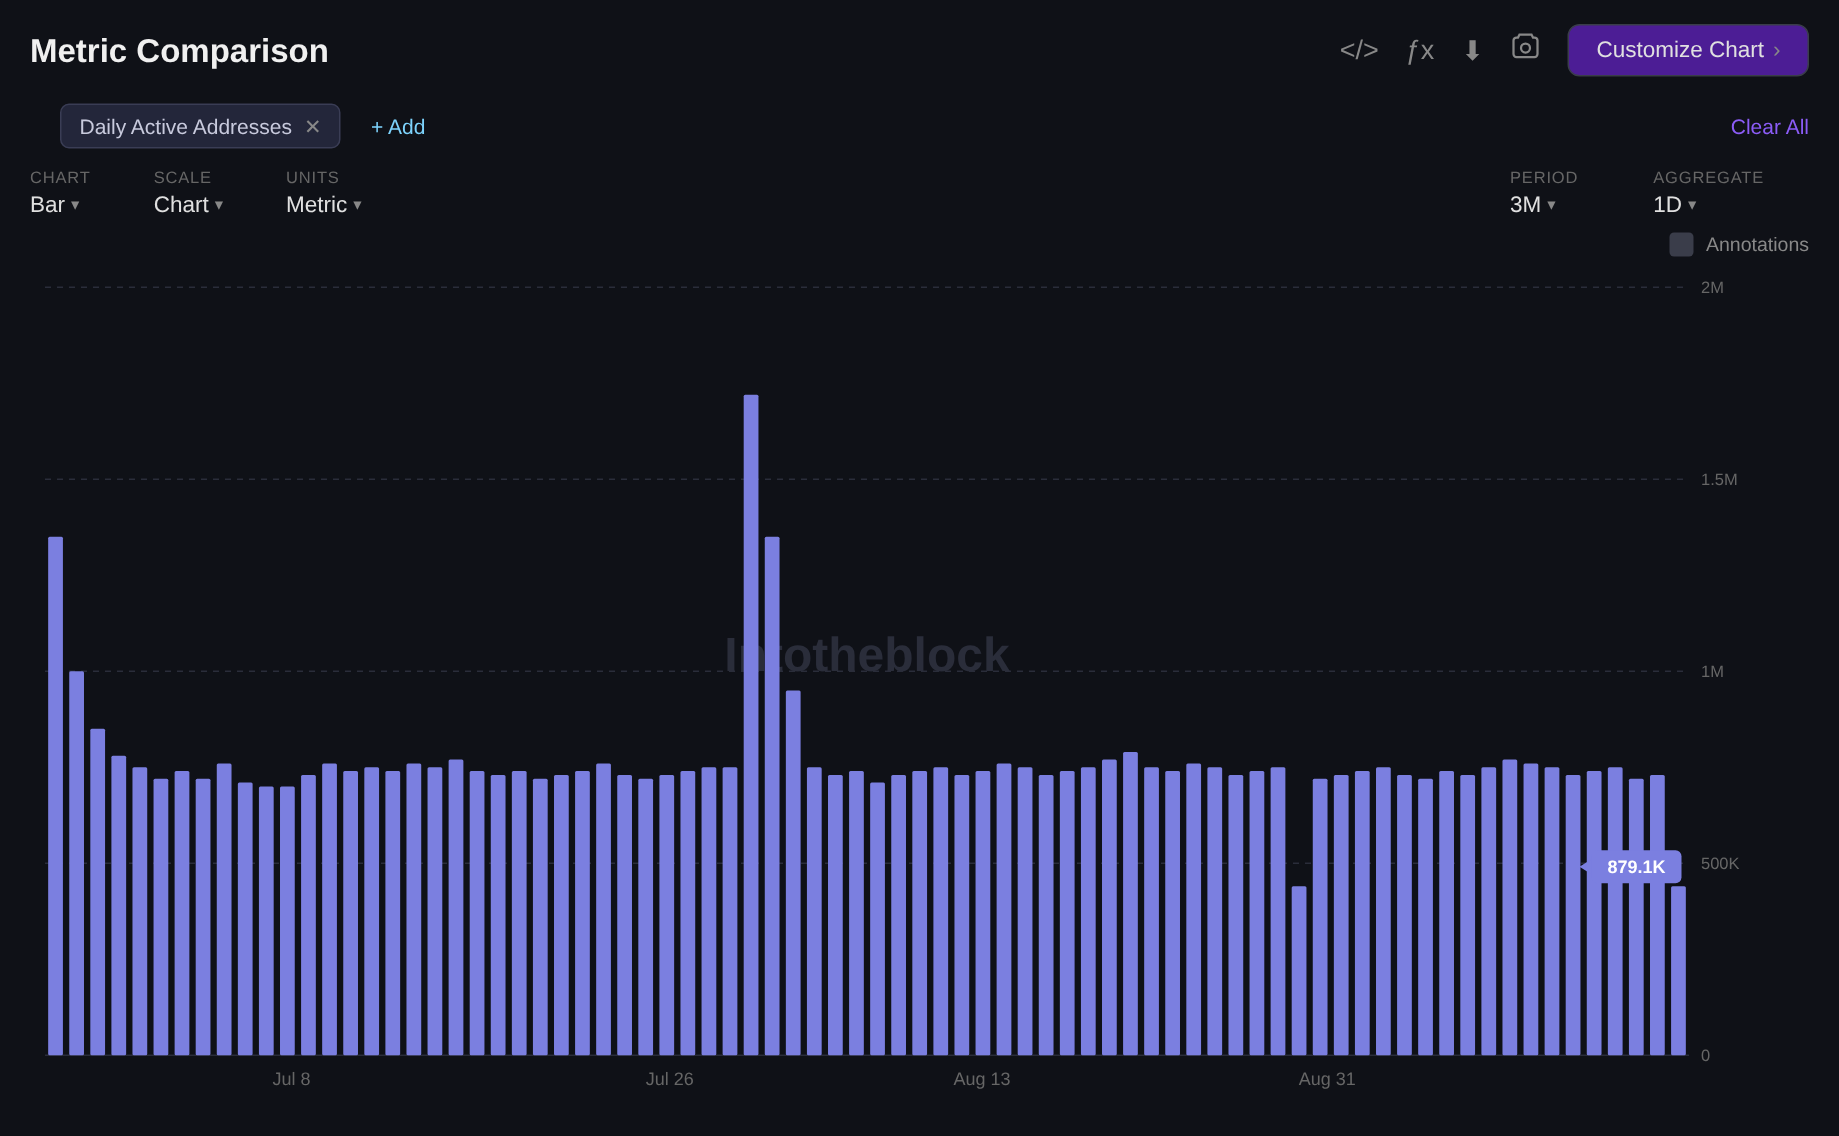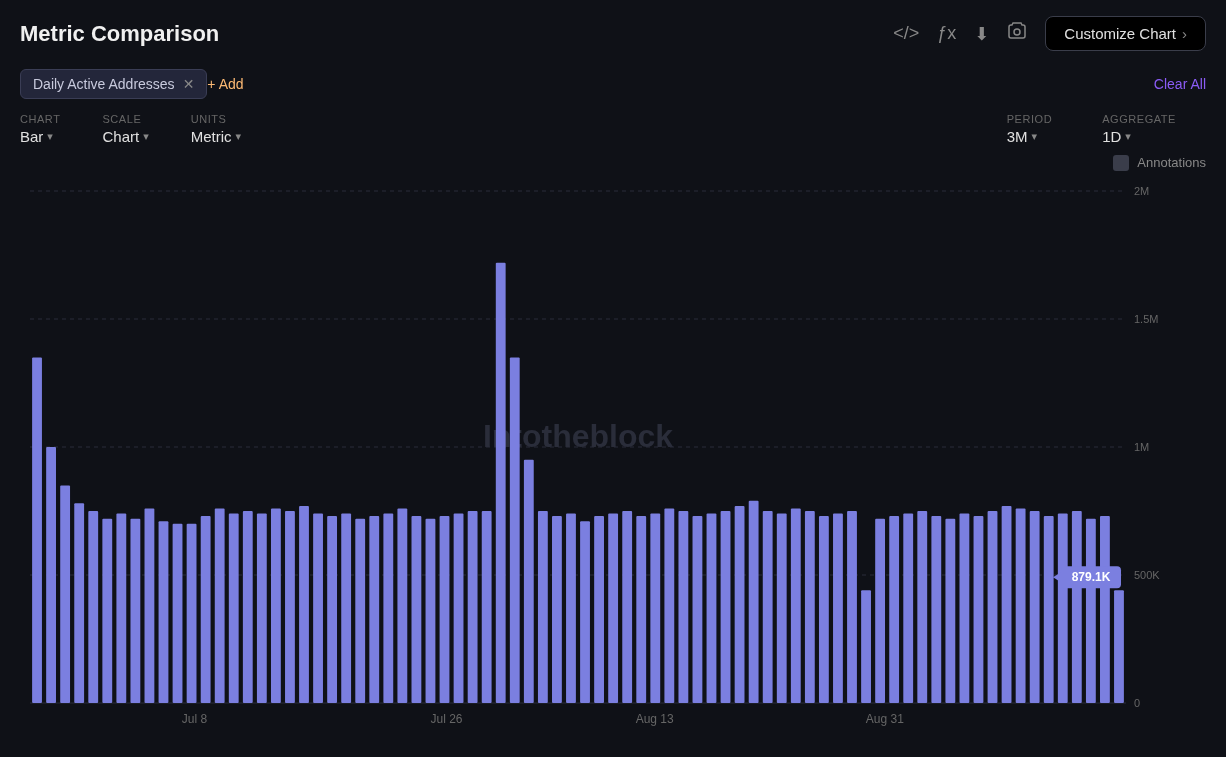--- a/index.html
+++ b/index.html
@@ -35,61 +35,62 @@
       display: flex;
       align-items: center;
       gap: 18px;
     }
     .header-icon {
       color: #888;
       font-size: 18px;
       cursor: pointer;
     }
     .customize-btn {
-      background: #000000;
+      background: #4c1d95;
       border: 1px solid #3a3d4a;
       border-radius: 8px;
       color: #e0e0e0;
       padding: 8px 18px;
       font-size: 15px;
       cursor: pointer;
       display: flex;
       align-items: center;
       gap: 6px;
     }
     
     .metrics-bar {
       display: flex;
       align-items: center;
       justify-content: space-between;
       margin-bottom: 14px;
     }
     .metrics-left {
       display: flex;
       align-items: center;
-      gap: 0;
+      gap: 20px;
+      margin-left: 20px;
     }
     .metric-tag {
       background: #23263a;
       border: 1px solid #3a3d55;
       border-radius: 6px;
       padding: 6px 12px;
       font-size: 14px;
       display: flex;
       align-items: center;
       gap: 8px;
       color: #c8cadd;
     }
     .metric-tag-close {
       cursor: pointer;
       color: #888;
       font-size: 14px;
     }
     .add-btn {
-      color: #fdba74;
+      color: #7dd3fc;
       font-size: 14px;
       cursor: pointer;
       background: none;
       border: none;
     }
     .clear-all-btn {
       color: #8b5cf6;
       font-size: 14px;
       cursor: pointer;
       background: none;

